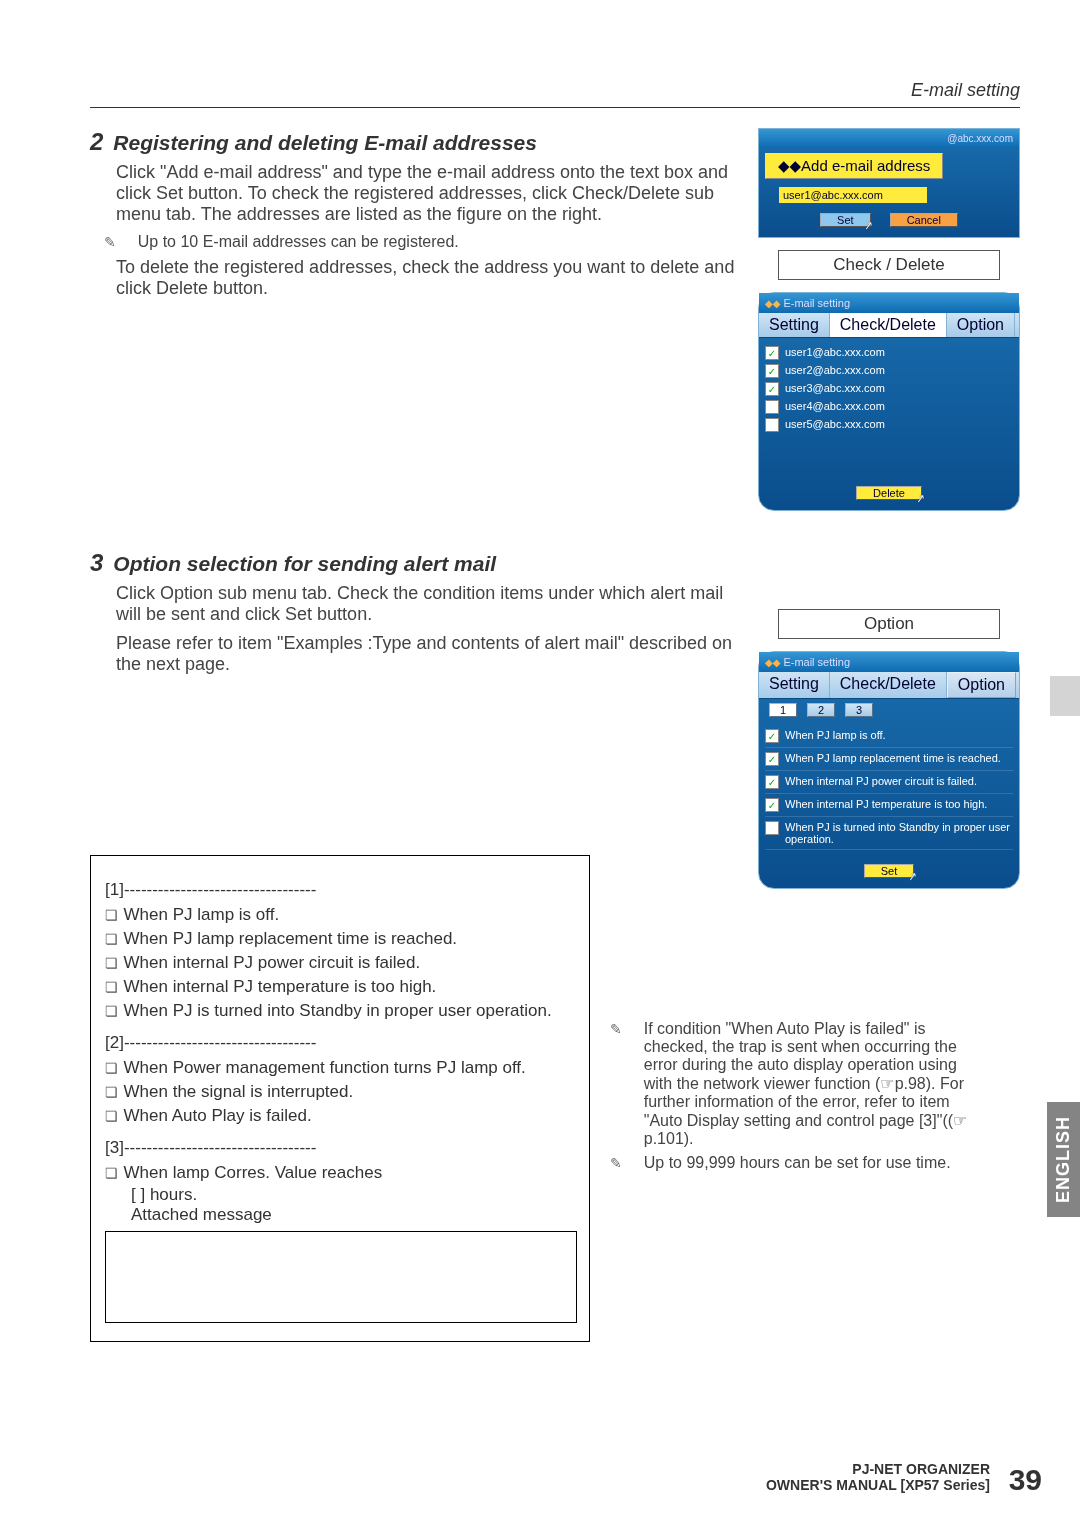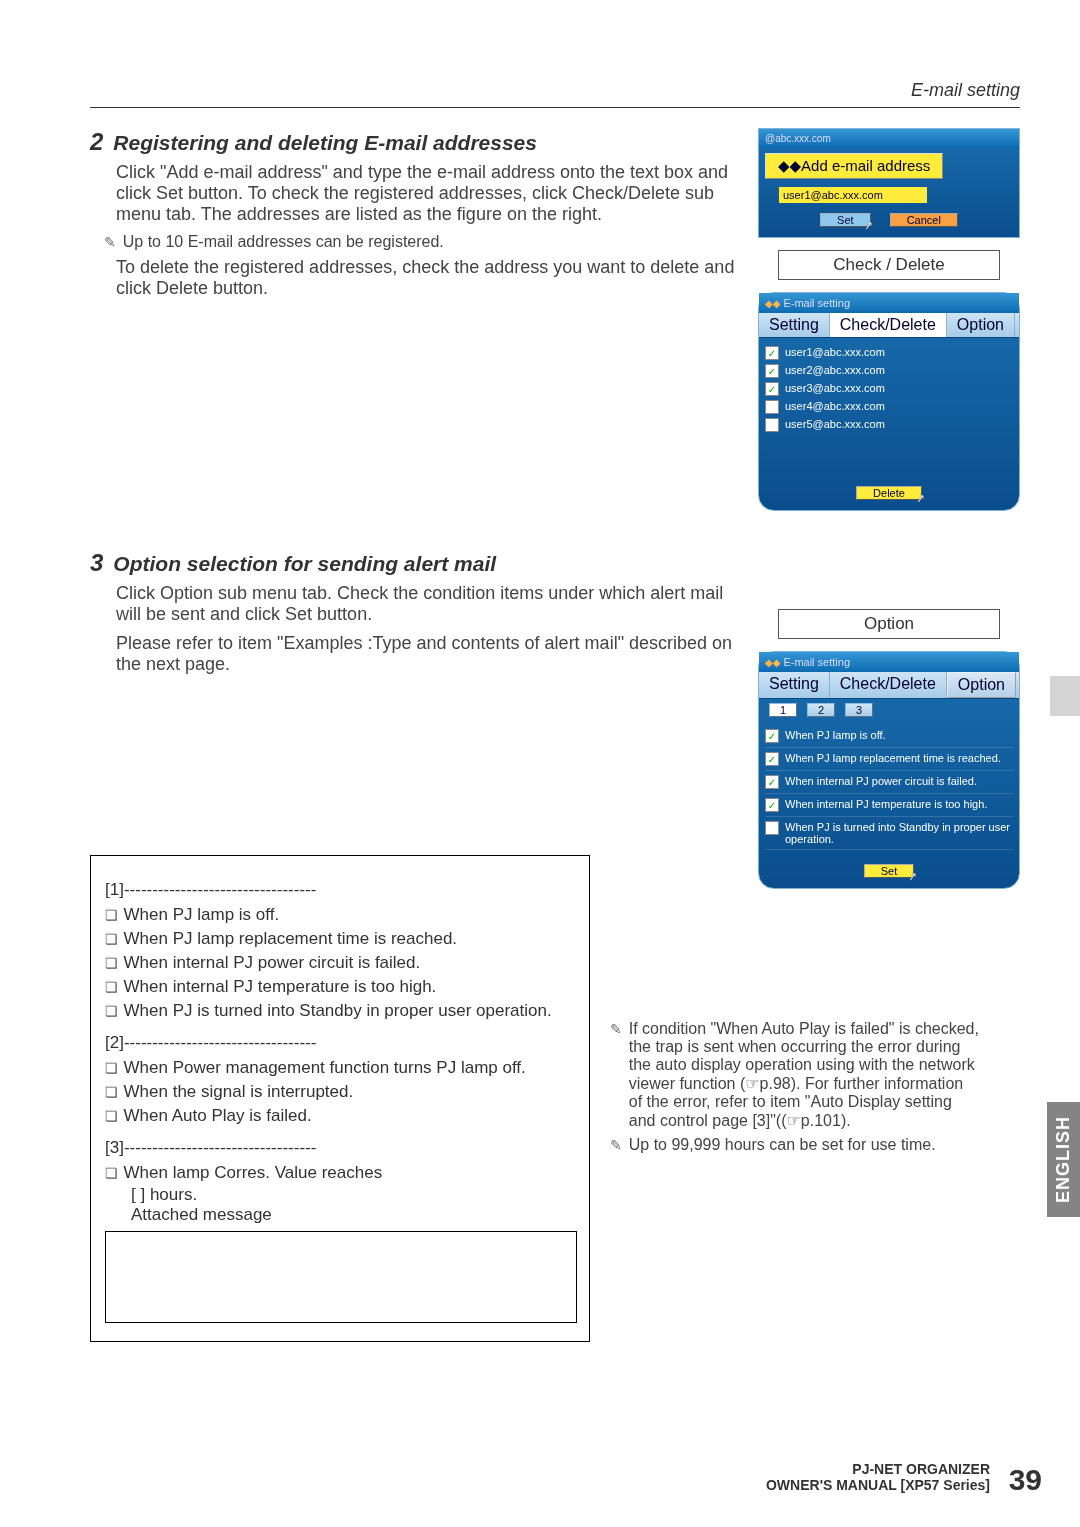--- a/index.html
+++ b/index.html
@@ -44,21 +44,21 @@
   font-style: italic;
 }
 .body-text {
   font-size: 18px;
   margin: 6px 0 8px 26px;
   color:#444;
 }
 .note-line {
   display:flex;
   align-items:flex-start;
-  gap:7px;
+  gap:22px;
   font-size: 16px;
   color:#444;
   margin-left:14px;
 }
 .pencil-icon::before { content:"✎"; font-size:14px; color:#666; }
 
 
 .mini-window {
   border: 1px solid #7fb3d5;
   background: linear-gradient(#1a6fb0,#0a4d8c);
@@ -190,21 +190,21 @@
   </div>
   <div class="body-text">Click "Add e-mail address" and type the e-mail address onto the text box and click Set button. To check the registered addresses, click Check/Delete sub menu tab. The addresses are listed as the figure on the right.</div>
   <div class="note-line">
         <span class="pencil-icon"></span>
         <span>Up to 10 E-mail addresses can be registered.</span>
       </div>
   <div class="body-text">To delete the registered addresses, check the address you want to delete and click Delete button.</div>
  </div>
  <div class="right-col">
    <div class="mini-window">
-     <div class="titlebar" style="font-size:10px;">@abc.xxx.com</div>
+     <div class="titlebar" style="text-align:right;font-size:10px;">@abc.xxx.com</div>
      <div><span class="yellow-subhead"><span class="dots">◆◆</span><span>Add e-mail address</span></span></div>
      <div class="field-row">
           <div class="text-input">user1@abc.xxx.com</div>
         </div>
      <div class="button-row">
        <span class="mini-btn blue cursor-icon">Set</span>
        <span class="mini-btn orange">Cancel</span>
      </div>
    </div>
    <div class="label-box">Check / Delete</div>

